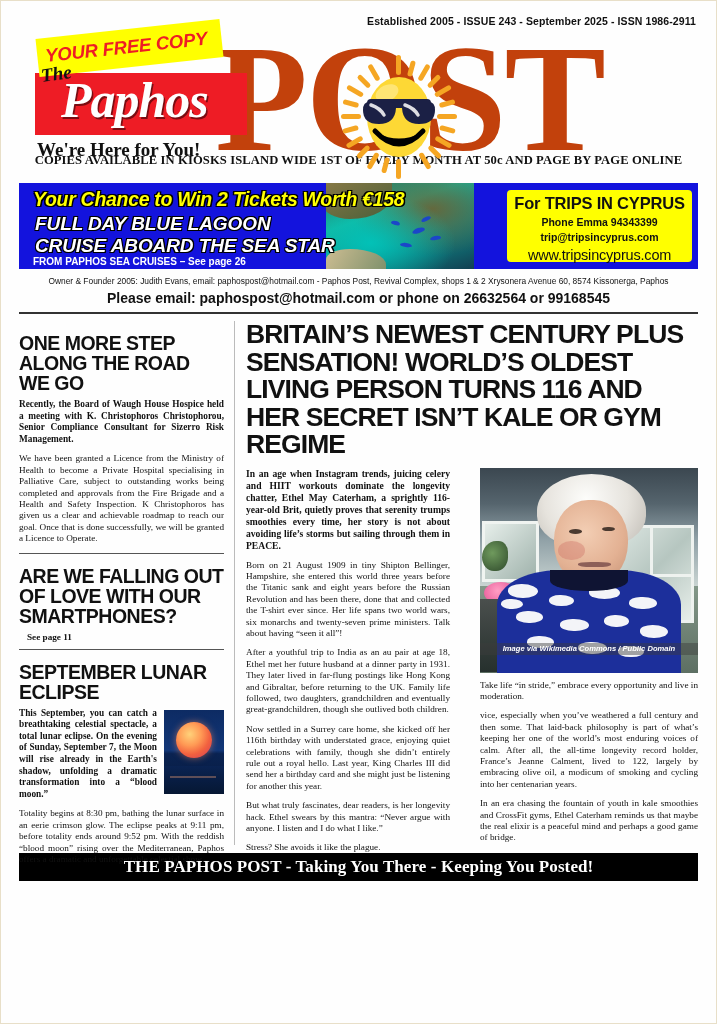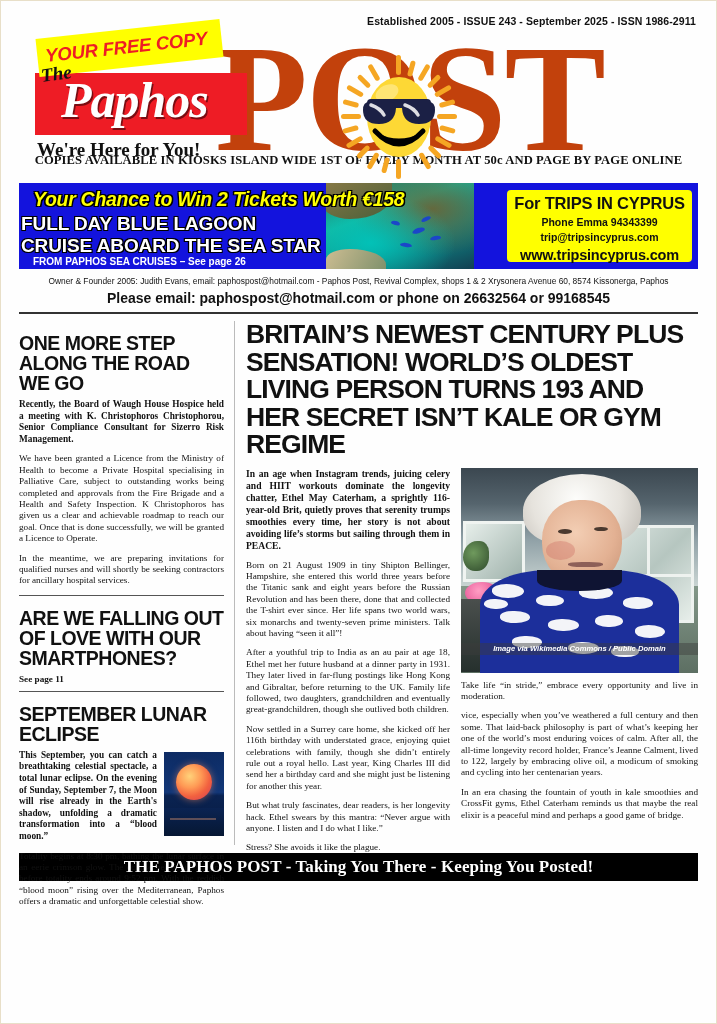--- a/index.html
+++ b/index.html
@@ -103,25 +103,26 @@
   .ad-photo .sand{position:absolute;left:0;bottom:-6px;width:60px;height:26px;background:linear-gradient(120deg,#cdbd92,#7c8f6a);border-radius:40% 60% 0 0;}
 
   .ad-win{
     position:absolute;left:14px;top:5px;
     font-family:"Liberation Sans",sans-serif;
     font-weight:bold;font-style:italic;font-size:19.5px;
     color:#ffff00;white-space:nowrap;letter-spacing:-.3px;
     text-shadow:-1.4px -1.4px 0 #000,1.4px -1.4px 0 #000,-1.4px 1.4px 0 #000,1.4px 1.4px 0 #000;
   }
   .ad-l1,.ad-l2{
-    position:absolute;left:2px;
+    position:absolute;left:16px;
     font-family:"Liberation Sans",sans-serif;
     font-weight:bold;font-size:19px;color:#fff;white-space:nowrap;
     letter-spacing:-.1px;
     text-shadow:-1.1px -1.1px 0 #000,1.1px -1.1px 0 #000,-1.1px 1.1px 0 #000,1.1px 1.1px 0 #000;
+    font-style:italic;
   }
   .ad-l1{top:30px;}
   .ad-l2{top:52px;}
   .ad-from{
     position:absolute;left:14px;top:73px;
     font-family:"Liberation Sans",sans-serif;
     font-weight:bold;font-size:10px;color:#fff;white-space:nowrap;
   }
   .trips-box{
     position:absolute;right:6px;top:7px;
@@ -131,21 +132,21 @@
   .trips-title{
     font-family:"Liberation Sans",sans-serif;
     font-weight:bold;font-size:16.5px;color:#111;letter-spacing:-.2px;
   }
   .trips-phone,.trips-mail{
     font-family:"Liberation Sans",sans-serif;
     font-weight:bold;font-size:10.5px;color:#111;margin-top:3px;
   }
   .trips-web{
     font-family:"Liberation Sans",sans-serif;
-    font-weight:bold;font-size:14.5px;color:#111;margin-top:4px;letter-spacing:-.2px;
+    font-weight:normal;font-size:14.5px;color:#111;margin-top:4px;letter-spacing:-.2px;
   }
 
   
   .contact-strip{margin-top:7px;text-align:center;}
   .owner-line{
     font-family:"Liberation Sans",sans-serif;
     font-size:8.4px;font-weight:400;color:#111;
   }
   .email-line{
     font-family:"Liberation Sans",sans-serif;
@@ -171,21 +172,21 @@
     font-weight:bold;font-size:9.3px;line-height:11.6px;
     text-align:justify;color:#111;margin:0 0 8px 0;
   }
   p.body-left{
     font-family:"Liberation Serif",serif;
     font-size:9.2px;line-height:11.4px;text-align:justify;color:#111;
     margin:0 0 8px 0;
   }
   .see-page{
     font-family:"Liberation Serif",serif;
-    font-weight:bold;font-size:9.2px;color:#111;margin:0 0 7px 0;
+    font-weight:bold;font-size:9.2px;color:#111;margin:0 0 7px 8px;
   }
   .rule-thin{border:0;border-top:1.6px solid #555;margin:4px 0 6px 0;}
 
   .eclipse-wrap{overflow:hidden;}
   .eclipse-img{
     float:right;width:60px;height:84px;margin:2px 0 3px 7px;
     background:linear-gradient(180deg,#0d2b63 0%,#123778 48%,#0a2352 52%,#071a3e 100%);
     position:relative;
   }
   .eclipse-img .moon{
@@ -200,21 +201,21 @@
   .eclipse-img .glint{position:absolute;left:6px;bottom:16px;width:46px;height:1.5px;background:rgba(255,170,120,.35);}
 
   
   .hl-main{
     font-family:"Liberation Sans",sans-serif;
     font-weight:bold;font-size:26.5px;line-height:27.5px;
     letter-spacing:-.9px;color:#111;margin:0 0 9px 0;
   }
   .main-cols{display:flex;}
   .mc-left{width:215px;flex:0 0 215px;padding-right:11px;box-sizing:border-box;}
-  .mc-right{flex:1;box-sizing:border-box;}
+  .mc-right{flex:1;box-sizing:border-box;margin-left:19px;}
   .lead-main{
     font-family:"Liberation Serif",serif;
     font-weight:bold;font-size:9.6px;line-height:12px;
     text-align:justify;color:#111;margin:0 0 8px 0;
   }
   p.body-main{
     font-family:"Liberation Serif",serif;
     font-size:9.2px;line-height:11.4px;text-align:justify;color:#111;
     margin:0 0 8px 0;
   }
@@ -379,21 +380,20 @@
   <hr class="rule-thick">
 
   <div class="body-grid">
 
     <div class="col-left">
 
       <div>
         <h2 class="hl-left">ONE MORE STEP ALONG THE ROAD WE GO</h2>
         <p class="lead-left">Recently, the Board of Waugh House Hospice held a meeting with K. Christophoros Christophorou, Senior Compliance Consultant for Sizerro Risk Management.</p>
         <p class="body-left">We have been granted a Licence from the Ministry of Health to become a Private Hospital specialising in Palliative Care, subject to outstanding works being completed and approvals from the Fire Brigade and a Health and Safety Inspection. K Christophoros has given us a clear and achievable roadmap to reach our goal. Once that is done successfully, we will be granted a Licence to Operate.</p>
-        <p class="body-left">In the meantime, we are preparing invitations for qualified nurses and will shortly be seeking contractors for ancillary hospital services.</p>
       </div>
 
       <hr class="rule-thin">
 
       <div>
         <h2 class="hl-left">ARE WE FALLING OUT OF LOVE WITH OUR SMARTPHONES?</h2>
         <p class="see-page">See page 11</p>
       </div>
 
       <hr class="rule-thin">
@@ -409,21 +409,21 @@
           <p class="lead-left">This September, you can catch a breathtaking celestial spectacle, a total lunar eclipse. On the evening of Sunday, September 7, the Moon will rise already in the Earth's shadow, unfolding a dramatic transformation into a “blood moon.”</p>
           <p class="body-left">Totality begins at 8:30 pm, bathing the lunar surface in an eerie crimson glow. The eclipse peaks at 9:11 pm, before totality ends around 9:52 pm. With the reddish “blood moon” rising over the Mediterranean, Paphos offers a dramatic and unforgettable celestial show.</p>
         </div>
       </div>
 
     </div>
 
     <div class="divider"></div>
 
     <div class="col-main">
-      <h1 class="hl-main">BRITAIN’S NEWEST CENTURY PLUS SENSATION! WORLD’S OLDEST LIVING PERSON TURNS 193 AND HER SECRET ISN’T KALE OR GYM REGIME</h1>
+      <h1 class="hl-main">BRITAIN’S NEWEST CENTURY PLUS SENSATION! WORLD’S OLDEST LIVING PERSON TURNS 116 AND HER SECRET ISN’T KALE OR GYM REGIME</h1>
 
       <div class="main-cols">
         <div class="mc-left">
           <p class="lead-main">In an age when Instagram trends, juicing celery and HIIT workouts dominate the longevity chatter, Ethel May Caterham, a sprightly 116-year-old Brit, quietly proves that serenity trumps smoothies every time, her story is not about avoiding life’s storms but sailing through them in PEACE.</p>
           <p class="body-main">Born on 21 August 1909 in tiny Shipton Bellinger, Hampshire, she entered this world three years before the Titanic sank and eight years before the Russian Revolution and has been there, done that and collected the T-shirt ever since. Her life spans two world wars, six monarchs and twenty-seven prime ministers. Talk about having “seen it all”!</p>
           <p class="body-main">After a youthful trip to India as an au pair at age 18, Ethel met her future husband at a dinner party in 1931. They later lived in far-flung postings like Hong Kong and Gibraltar, before returning to the UK. Family life followed, two daughters, grandchildren and eventually great-grandchildren, though she outlived both children.</p>
           <p class="body-main">Now settled in a Surrey care home, she kicked off her 116th birthday with understated grace, enjoying quiet celebrations with family, though she didn’t entirely rule out a royal hello. Last year, King Charles III did send her a birthday card and she might just be listening for another this year.</p>
           <p class="body-main">But what truly fascinates, dear readers, is her longevity hack. Ethel swears by this mantra: “Never argue with anyone. I listen and I do what I like.”</p>
           <p class="body-main">Stress? She avoids it like the plague.</p>
         </div>

